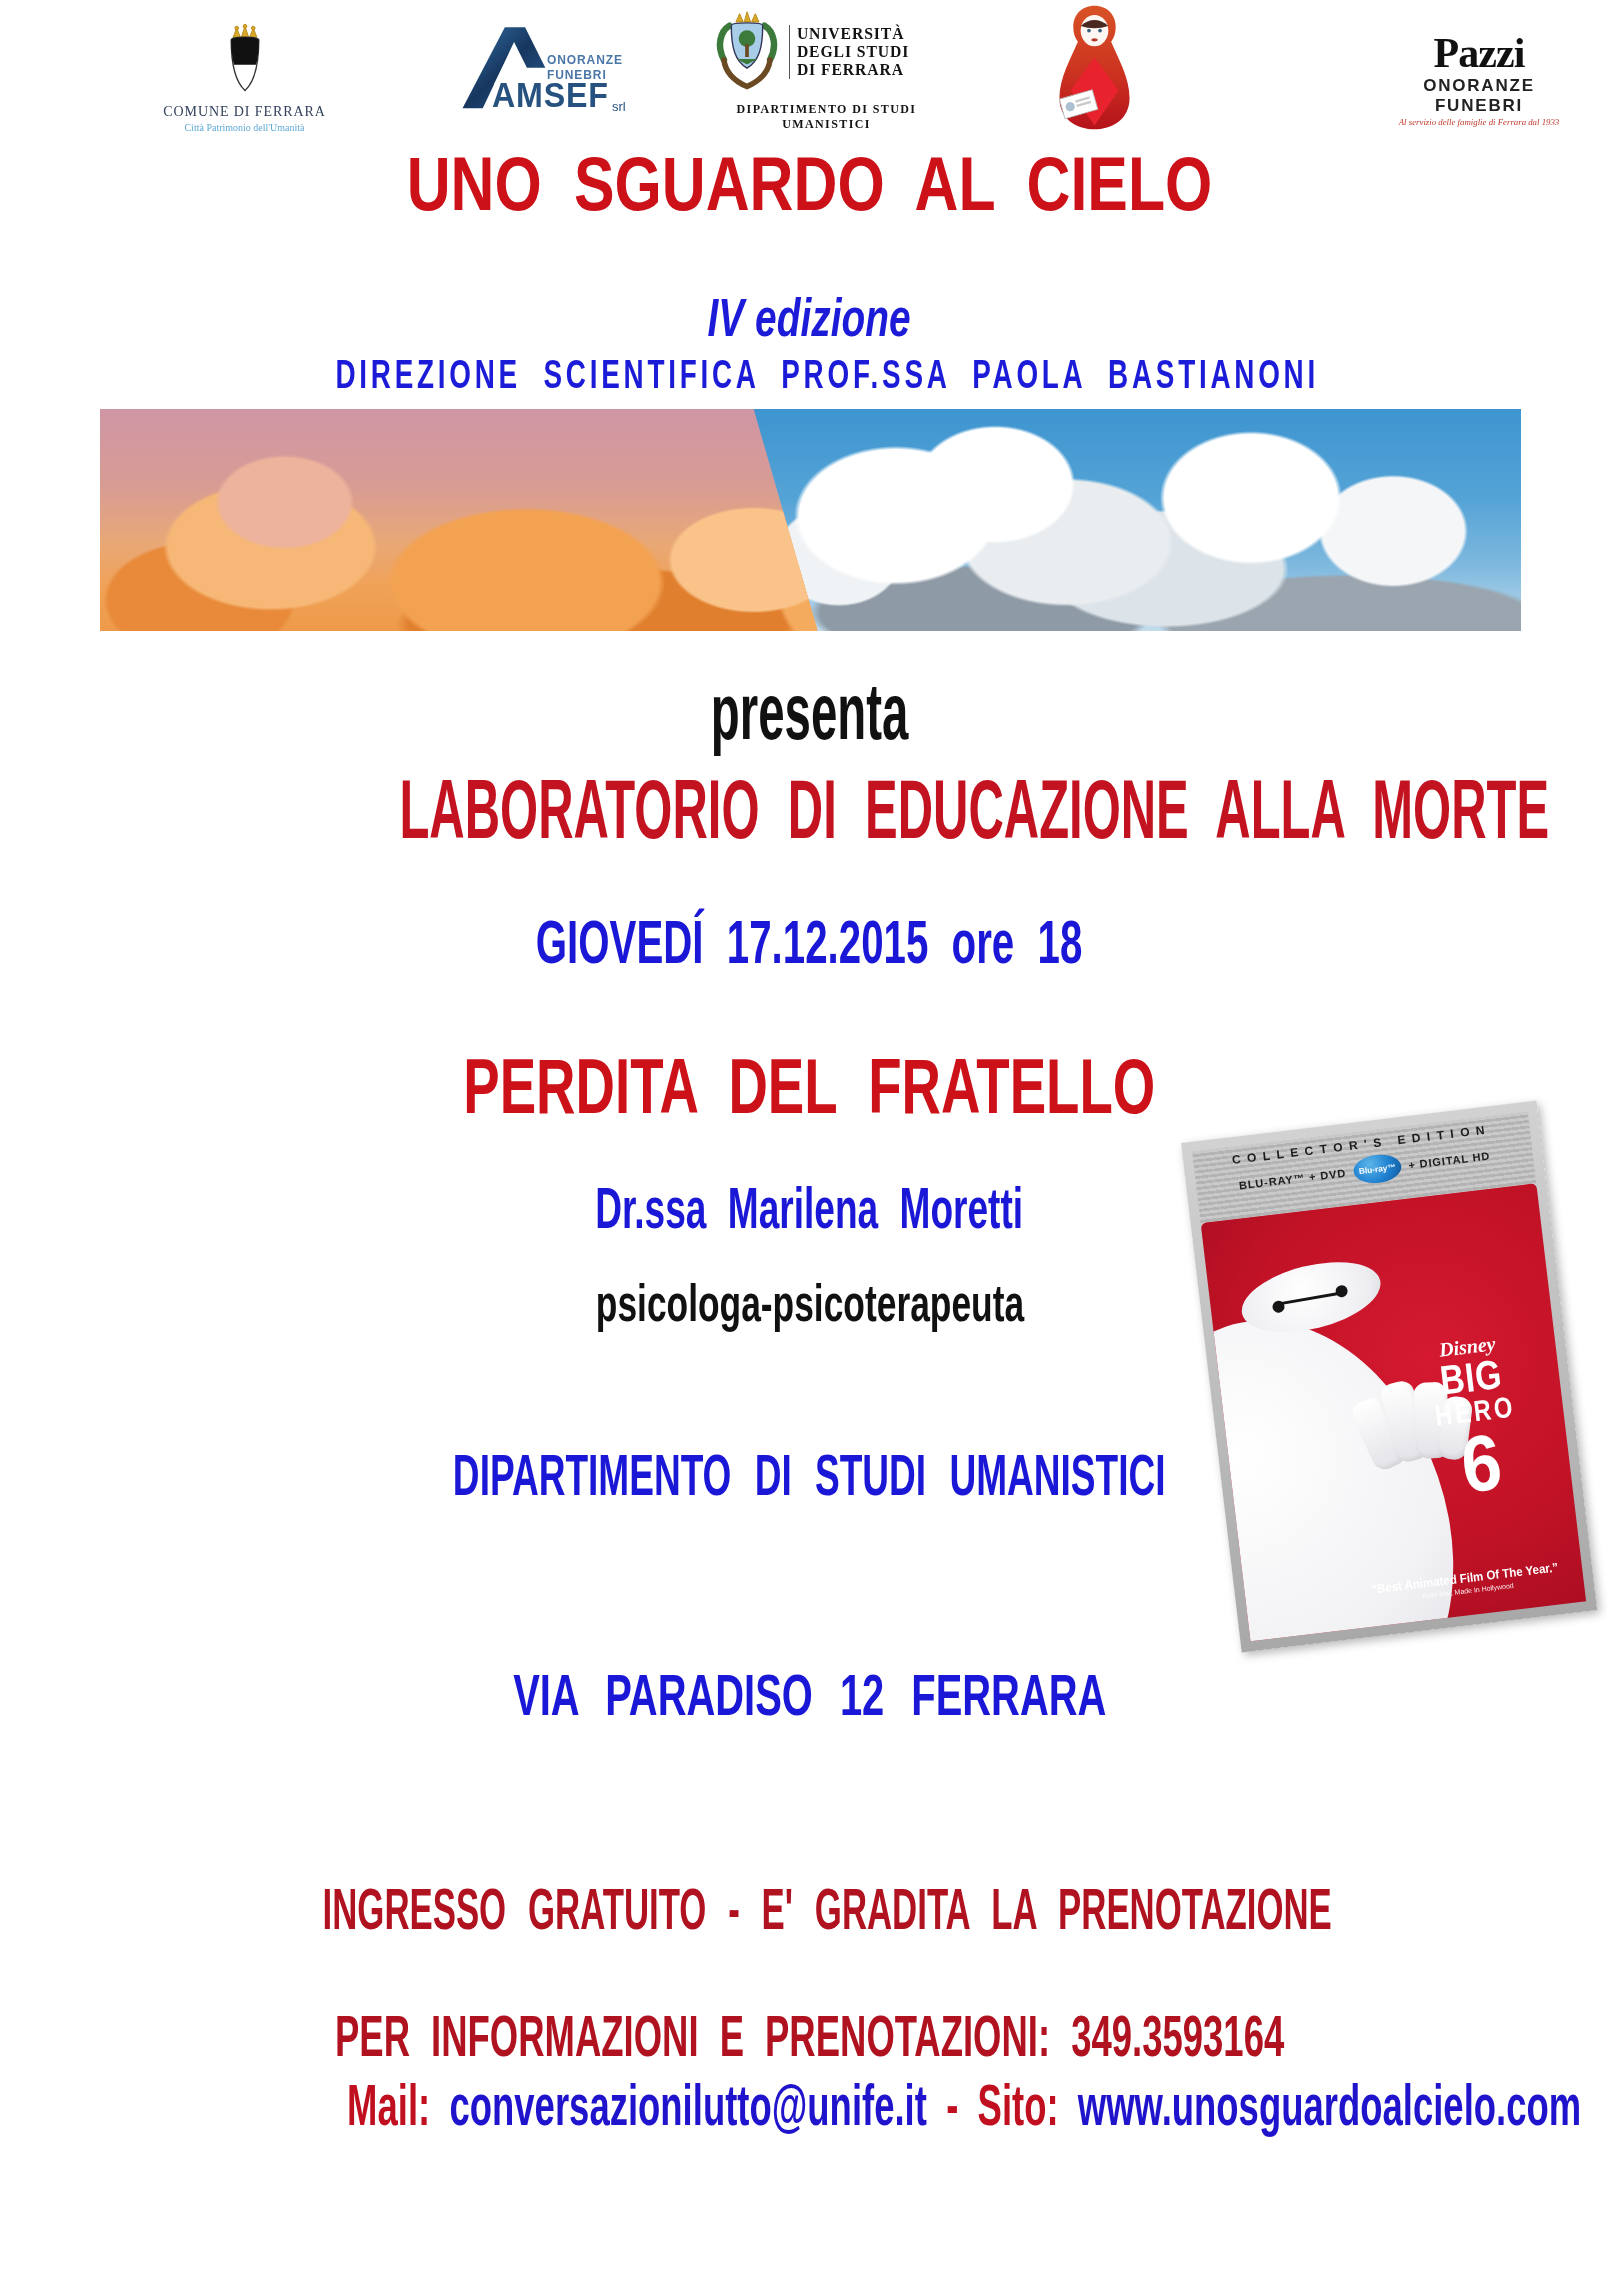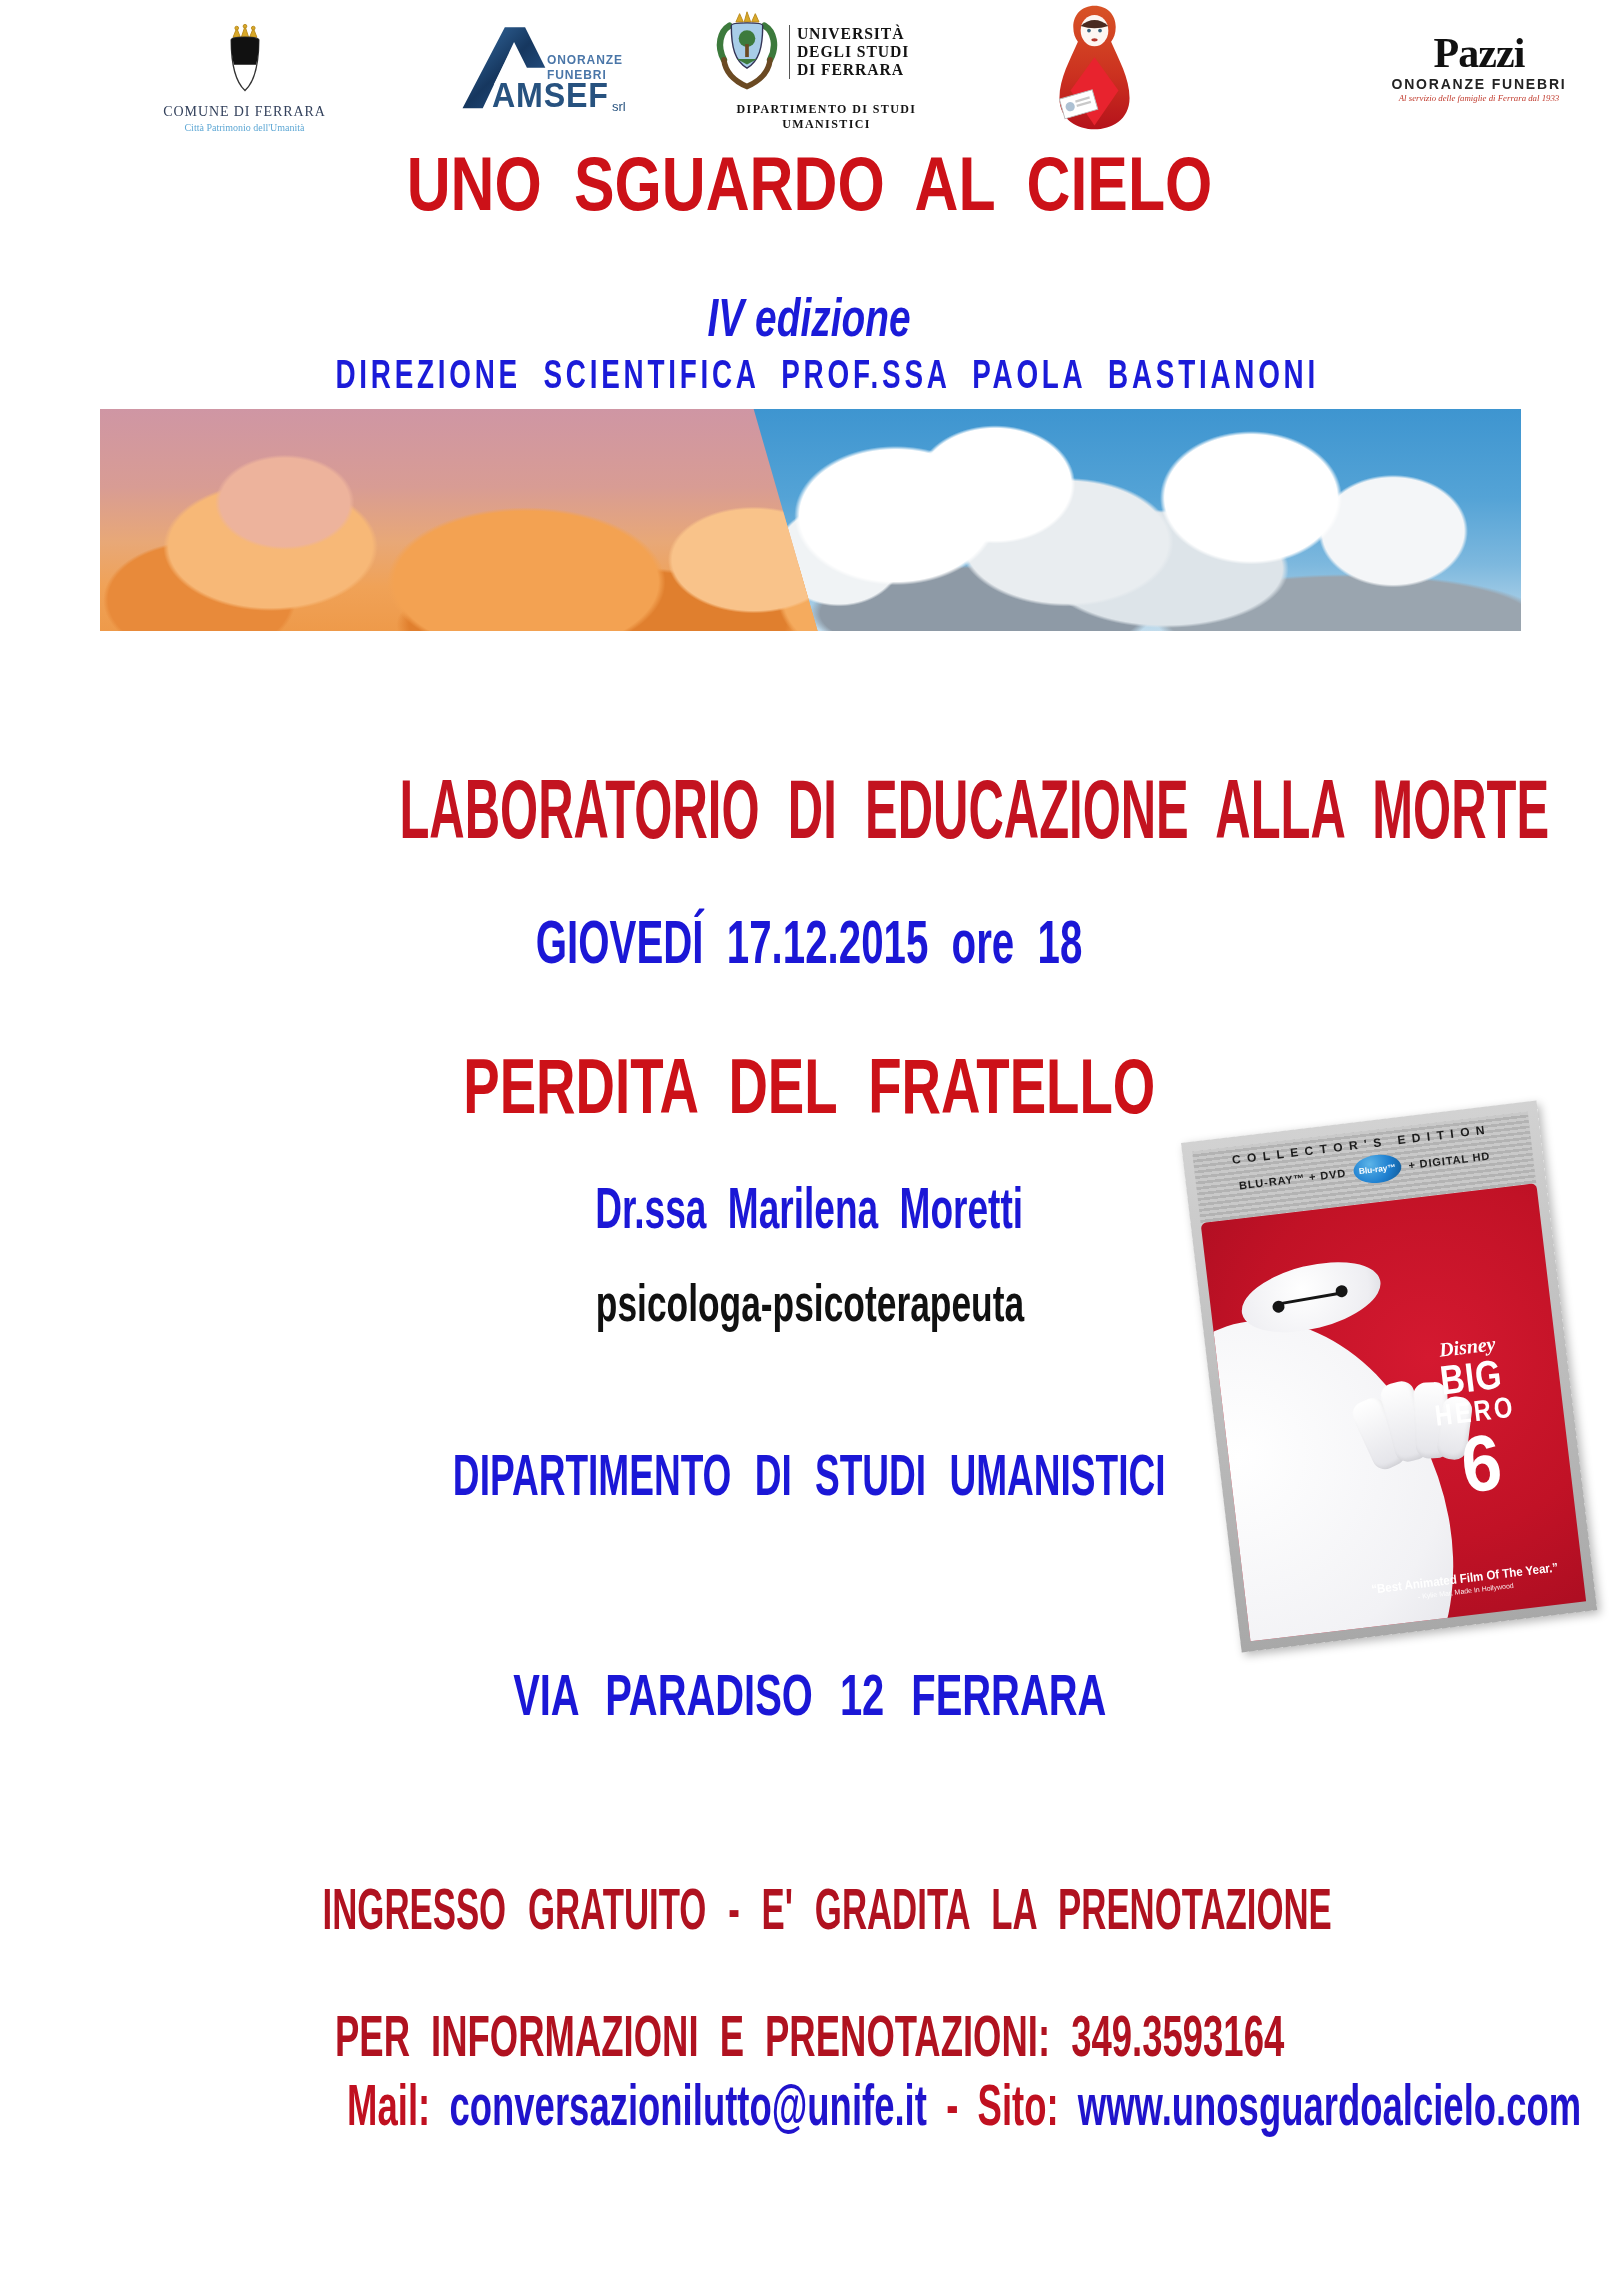--- a/index.html
+++ b/index.html
@@ -25,21 +25,21 @@
 
   .logo-unife{left:711px;top:9.2px;width:231px;}
   .unife-row{display:flex;align-items:center;}
   .unife-text{border-left:1.8px solid #555;padding-left:7.4px;margin-left:5.5px;font-family:"Liberation Serif",serif;font-weight:bold;color:#141414;font-size:15.7px;line-height:1.15;letter-spacing:0.9px;}
   .unife-dept{font-family:"Liberation Serif",serif;font-weight:bold;color:#141414;font-size:12px;letter-spacing:1.4px;margin-top:7.4px;text-align:center;}
 
   .logo-doll{left:1050px;top:1.8px;width:89px;height:131px;}
 
   .logo-pazzi{left:1380px;top:35px;width:198px;text-align:center;}
   .pazzi-name{font-family:"Liberation Serif",serif;font-weight:bold;font-size:42px;color:#111;letter-spacing:-0.9px;line-height:.9;}
-  .pazzi-sub{font-size:14px;color:#222;letter-spacing:1.8px;margin-top:2.8px;font-weight:bold;}
+  .pazzi-sub{font-size:17px;color:#222;letter-spacing:1.8px;margin-top:2.8px;font-weight:bold;}
   .pazzi-tag{font-family:"Liberation Serif",serif;font-style:italic;font-size:8.8px;color:#c0392b;margin-top:1.8px;}
 
   
   .sky{position:absolute;left:100px;top:409px;width:1421px;height:222px;overflow:hidden;}
   .sky-blue{position:absolute;inset:0;background:
     radial-gradient(175px 120px at 56% 48%, #ffffff 55%, rgba(255,255,255,0) 58%),
     radial-gradient(138px 102px at 63% 34%, #ffffff 55%, rgba(255,255,255,0) 58%),
     radial-gradient(111px 88px at 52% 66%, #f0f3f5 55%, rgba(255,255,255,0) 58%),
     radial-gradient(185px 111px at 68% 60%, #e9edf0 55%, rgba(255,255,255,0) 58%),
     radial-gradient(157px 115px at 81% 40%, #ffffff 55%, rgba(255,255,255,0) 58%),
@@ -189,20 +189,23 @@
   </div>
   <div class="line" style="top:354px;padding-left:35px;">
     <span class="cond" style="--s:0.68;font-size:41px;color:#1b1bd8;letter-spacing:5.5px;word-spacing:.4em;">DIREZIONE SCIENTIFICA PROF.SSA PAOLA BASTIANONI</span>
   </div>
 
   <div class="sky">
     <div class="sky-blue"></div>
     <div class="sky-sunset"></div>
   </div>
 
+  <div class="line" style="top:672px;">
+    <span class="cond" style="--s:0.6;font-size:79px;color:#111;">presenta</span>
+  </div>
   <div class="line" style="top:768px;">
     <span class="cond" style="--s:0.59;font-size:83px;color:#c31320;word-spacing:.3em;">LABORATORIO DI EDUCAZIONE ALLA MORTE</span>
   </div>
   <div class="line" style="top:912px;">
     <span class="cond" style="--s:0.66;font-size:61px;color:#1b17d6;word-spacing:.3em;">GIOVEDÍ 17.12.2015 ore 18</span>
   </div>
   <div class="line" style="top:1047px;">
     <span class="cond" style="--s:0.7;font-size:78px;color:#cc1118;word-spacing:.3em;">PERDITA DEL FRATELLO</span>
   </div>
   <div class="line" style="top:1180px;">

